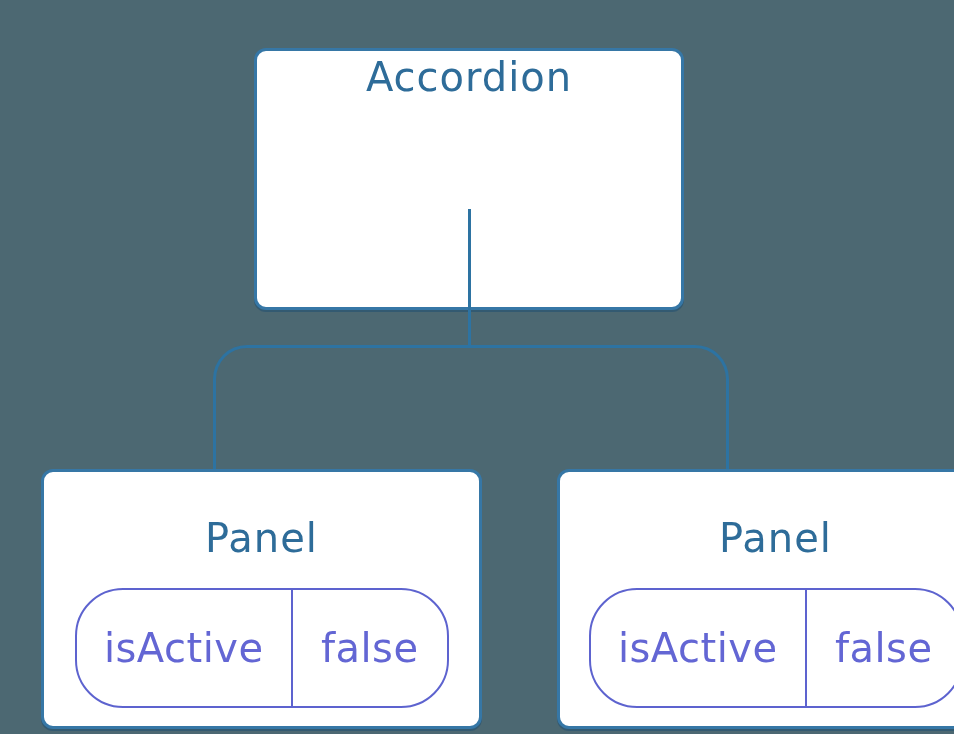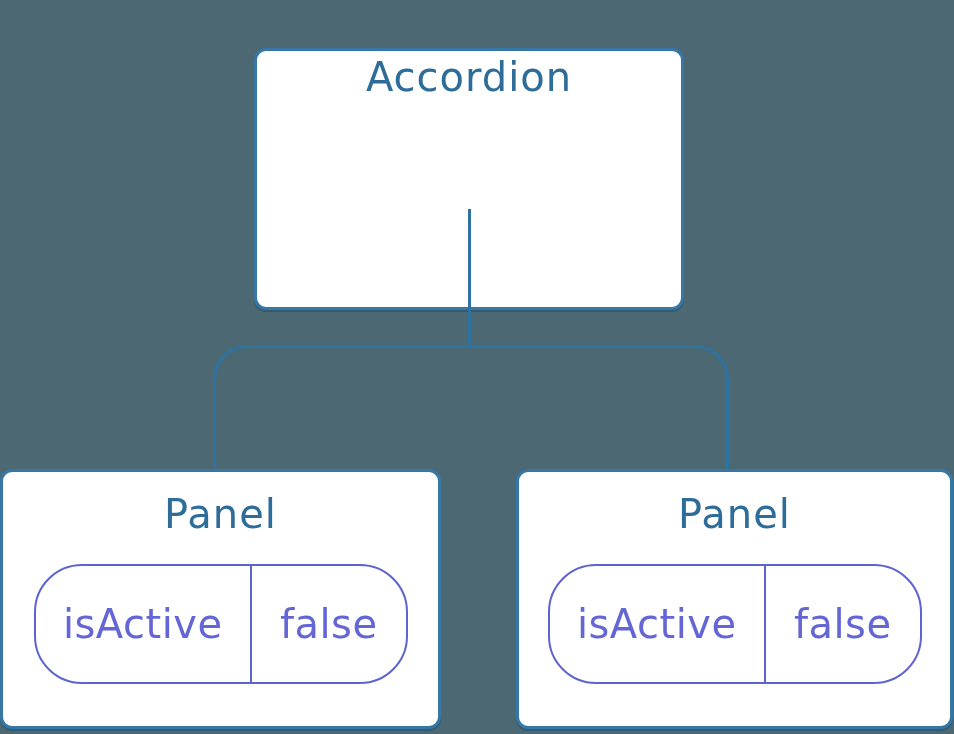--- a/index.html
+++ b/index.html
@@ -52,21 +52,22 @@
   .connector-branch {
     position: absolute;
     left: 213px; top: 345px;
     width: 516px; height: 127px;
     border: 3px solid var(--connector);
     border-bottom: none;
     border-radius: 34px 34px 0 0;
   }
   .node-panel {
     top: 469px; width: 441px; height: 260px;
-    padding-top: 16px;
+    padding-top: 40px;
+    margin-left: 41px;
   }
   .node-panel-left { left: 0; }
   .node-panel-right { left: 516px; width: 437px; }
   .state-pill {
     margin-top: 24px;
     width: 374px; height: 120px;
     border: 2px solid var(--state-border);
     border-radius: 48px;
     display: flex;
     align-items: stretch;

